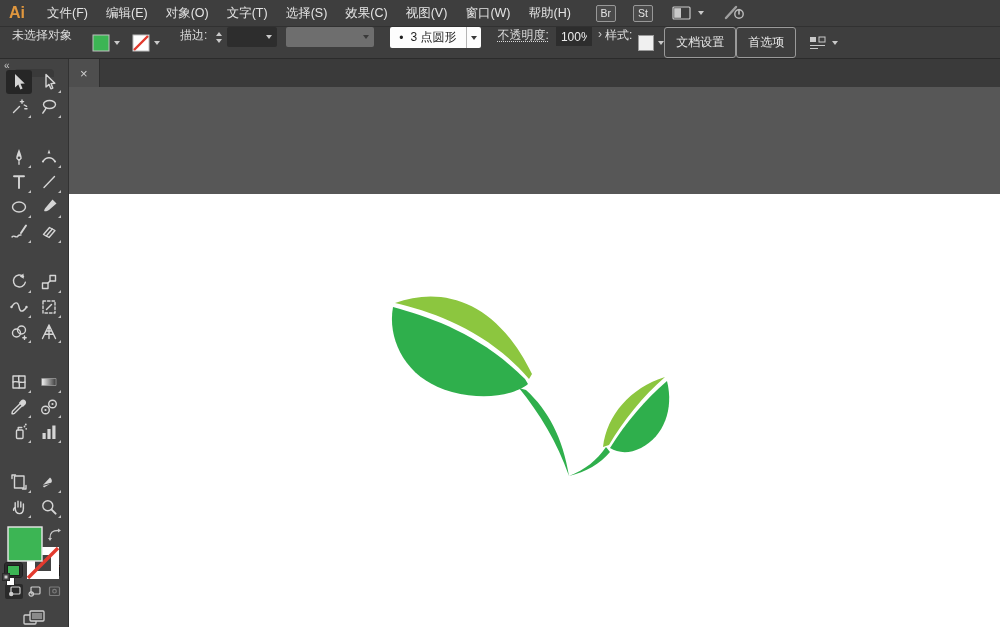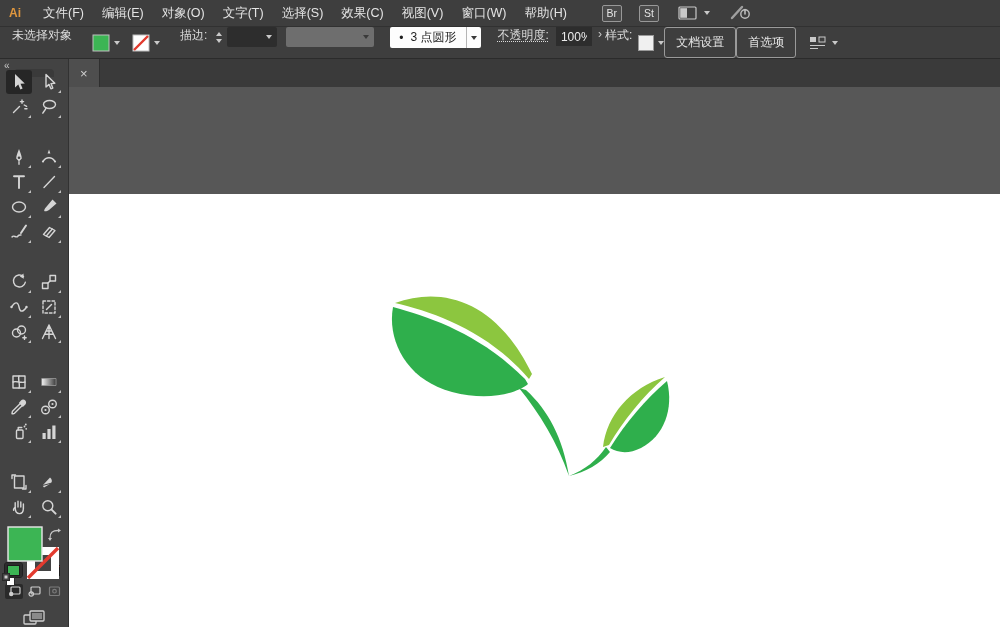--- a/index.html
+++ b/index.html
@@ -1,21 +1,21 @@
 <!DOCTYPE html>
 <html><head>
 <meta charset="utf-8">
 <style>
   *{box-sizing:border-box;margin:0;padding:0;user-select:none}
   body{margin:0;background:#222;font-family:"Liberation Sans",sans-serif}
   #app{width:1000px;height:627px;position:relative;overflow:hidden;background:#3e3e3e;display:flex;flex-direction:column}
 
   
   .menubar{height:27px;background:#3e3e3e;border-bottom:1px solid #313131;display:flex;align-items:center;color:#e4e4e4;font-size:12.5px;flex:0 0 auto}
-  .logo{color:#e0973e;font-weight:bold;font-size:12px;padding:0 13px 0 9px}
+  .logo{color:#e0973e;font-weight:bold;font-size:16px;padding:0 13px 0 9px}
   .mi{padding:4px 9px;height:100%;display:flex;align-items:center;cursor:default}
   .sqbtn{width:20px;height:17px;border:1px solid #989898;border-radius:2px;font-size:10.5px;display:flex;align-items:center;justify-content:center;color:#e4e4e4;background:#4a4a4a}
   .chev{width:0;height:0;border-left:3.5px solid transparent;border-right:3.5px solid transparent;border-top:4px solid #c9c9c9}
   .chev.dk{border-top-color:#3a3a3a}
 
   
   .controlbar{height:32px;background:#3e3e3e;border-bottom:1px solid #2b2b2b;display:flex;font-size:12px;color:#dcdcdc;padding-left:12px;flex:0 0 auto}
   .swatchbox{display:flex;align-items:center;gap:4px;margin-left:20px}
   .stepper{width:12px;height:20px;display:flex;flex-direction:column;align-items:center;justify-content:center;gap:3px;margin-left:6px}
   .tri-up{width:0;height:0;border-left:3.5px solid transparent;border-right:3.5px solid transparent;border-bottom:4px solid #c9c9c9}
@@ -78,21 +78,21 @@
     <span class="logo">Ai</span>
     <span class="mi">文件(F)</span>
     <span class="mi">编辑(E)</span>
     <span class="mi">对象(O)</span>
     <span class="mi">文字(T)</span>
     <span class="mi">选择(S)</span>
     <span class="mi">效果(C)</span>
     <span class="mi">视图(V)</span>
     <span class="mi">窗口(W)</span>
     <span class="mi">帮助(H)</span>
-    <span class="sqbtn" style="margin-left:26px">Br</span>
+    <span class="sqbtn" style="margin-left:16px">Br</span>
     <span class="sqbtn" style="margin-left:17px">St</span>
     <span style="margin-left:19px;display:flex;align-items:center;gap:6px">
       <svg width="20" height="16" viewBox="0 0 20 16">
         <rect x="1" y="2" width="17" height="12" rx="1" fill="none" stroke="#c9c9c9" stroke-width="1.2"></rect>
         <rect x="2.2" y="3.2" width="6.8" height="9.6" fill="#c9c9c9"></rect>
       </svg>
       <span class="chev"></span>
     </span>
     <span style="margin-left:20px">
       <svg width="22" height="18" viewBox="0 0 22 18">

